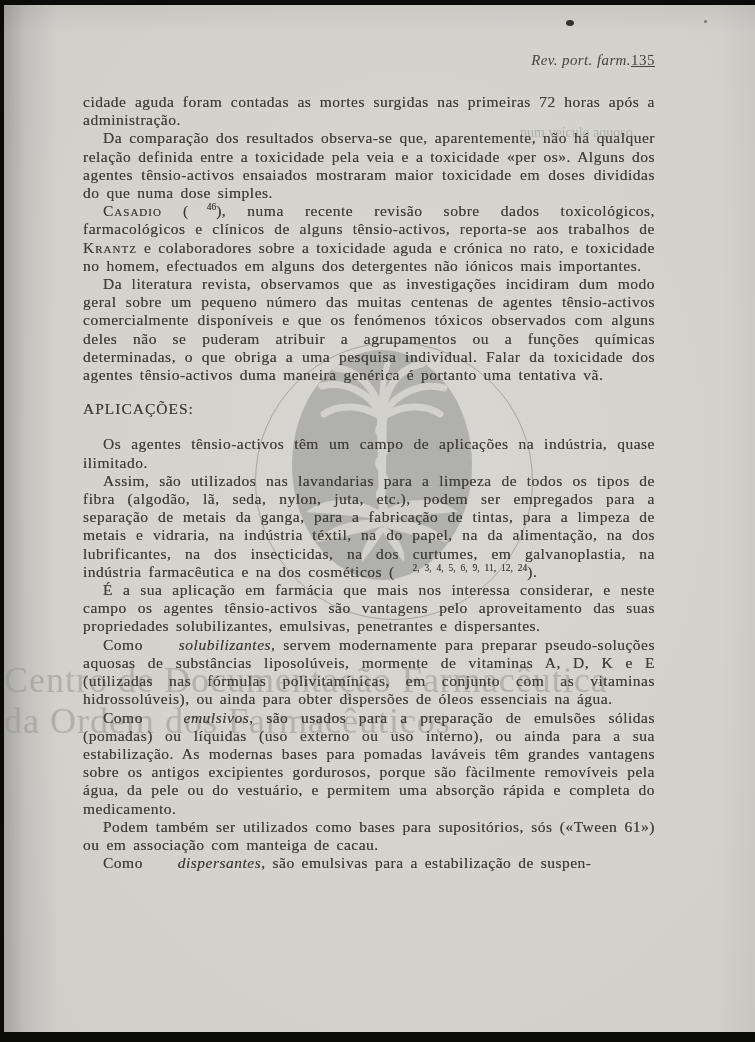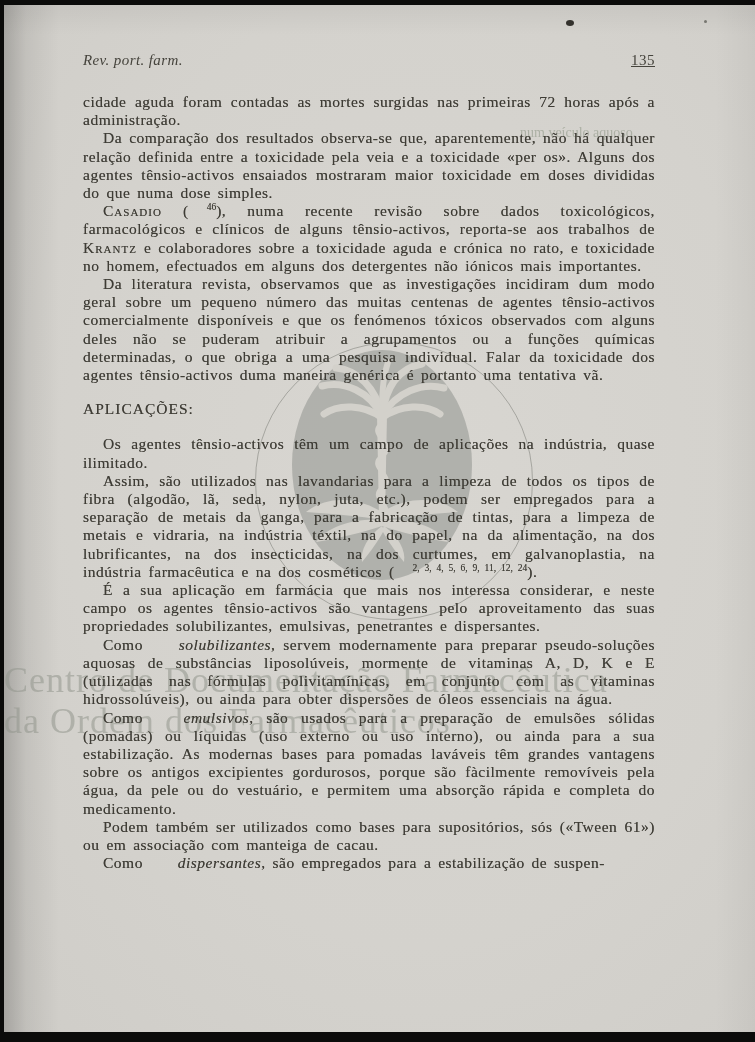--- a/index.html
+++ b/index.html
@@ -18,21 +18,21 @@
   .wm-text{position:absolute;left:0;top:655px;width:728px;text-align:left;z-index:1;
            color:rgba(146,149,140,0.55);font-size:36px;line-height:41px;letter-spacing:1px;
            font-family:"Liberation Serif","DejaVu Serif",serif;}
   .ghost{position:absolute;left:516px;top:120px;z-index:1;color:rgba(132,142,124,0.50);
          font-size:14px;filter:blur(0.4px);}
   .speck{position:absolute;border-radius:50%;z-index:3;}
   .speck-a{left:562px;top:15px;width:8px;height:6px;background:#33312c;filter:blur(0.4px);}
   .speck-b{left:700px;top:15px;width:3px;height:3px;background:rgba(62,62,55,0.6);}
   
   .content{position:absolute;left:79px;top:47px;width:572px;z-index:2;color:#3e3c35;}
-  .pagehead{display:flex;justify-content:space-between;align-items:baseline;
+  .pagehead{display:flex;justify-content:flex-end;align-items:baseline;
             font-size:15px;margin-bottom:24px;color:#45433c;}
   .journal{font-style:italic;letter-spacing:0.4px;}
   .pageno{letter-spacing:0.5px;text-decoration:underline;}
   .bodytext{font-size:15.5px;line-height:18.2px;letter-spacing:0.5px;word-spacing:2.5px;
             text-shadow:0 0 0.5px rgba(62,60,53,0.65);}
   .para{margin:0;text-indent:20px;text-align:justify;}
   .para.noindent{text-indent:0;}
   .section-heading{margin:16px 0 17px 0;font-size:15.5px;font-weight:normal;
             letter-spacing:1px;text-indent:0;}
   .seg-n{}
@@ -91,18 +91,18 @@
           <p class="para"><span class="seg-n">Da comparação dos resultados observa-se que, aparentemente, não há qualquer relação definida entre a toxicidade pela veia e a toxicidade «per os». Alguns dos agentes tênsio-activos ensaiados mostraram maior toxicidade em doses divididas do que numa dose simples.</span></p>
           <p class="para"><span class="seg-sc">Casadio</span><span class="seg-n"> (</span><span class="seg-sup">46</span><span class="seg-n">), numa recente revisão sobre dados toxicológicos, farmacológicos e clínicos de alguns tênsio-activos, reporta-se aos trabalhos de </span><span class="seg-sc">Krantz</span><span class="seg-n"> e colaboradores sobre a toxicidade aguda e crónica no rato, e toxicidade no homem, efectuados em alguns dos detergentes não iónicos mais importantes.</span></p>
           <p class="para"><span class="seg-n">Da literatura revista, observamos que as investigações incidiram dum modo geral sobre um pequeno número das muitas centenas de agentes tênsio-activos comercialmente disponíveis e que os fenómenos tóxicos observados com alguns deles não se puderam atribuir a agrupamentos ou a funções químicas determinadas, o que obriga a uma pesquisa individual. Falar da toxicidade dos agentes tênsio-activos duma maneira genérica é portanto uma tentativa vã.</span></p>
           <div class="section-heading">APLICAÇÕES:</div>
           <p class="para"><span class="seg-n">Os agentes tênsio-activos têm um campo de aplicações na indústria, quase ilimitado.</span></p>
           <p class="para"><span class="seg-n">Assim, são utilizados nas lavandarias para a limpeza de todos os tipos de fibra (algodão, lã, seda, nylon, juta, etc.), podem ser empregados para a separação de metais da ganga, para a fabricação de tintas, para a limpeza de metais e vidraria, na indústria téxtil, na do papel, na da alimentação, na dos lubrificantes, na dos insecticidas, na dos curtumes, em galvanoplastia, na indústria farmacêutica e na dos cosméticos (</span><span class="seg-sup">2, 3, 4, 5, 6, 9, 11, 12, 24</span><span class="seg-n">).</span></p>
           <p class="para"><span class="seg-n">É a sua aplicação em farmácia que mais nos interessa considerar, e neste campo os agentes tênsio-activos são vantagens pelo aproveitamento das suas propriedades solubilizantes, emulsivas, penetrantes e dispersantes.</span></p>
           <p class="para"><span class="seg-n">Como </span><span class="seg-it">solubilizantes</span><span class="seg-n">, servem modernamente para preparar pseudo-soluções aquosas de substâncias liposolúveis, mormente de vitaminas A, D, K e E (utilizadas nas fórmulas polivitamínicas, em conjunto com as vitaminas hidrossolúveis), ou ainda para obter dispersões de óleos essenciais na água.</span></p>
           <p class="para"><span class="seg-n">Como </span><span class="seg-it">emulsivos</span><span class="seg-n">, são usados para a preparação de emulsões sólidas (pomadas) ou líquidas (uso externo ou uso interno), ou ainda para a sua estabilização. As modernas bases para pomadas laváveis têm grandes vantagens sobre os antigos excipientes gordurosos, porque são fàcilmente removíveis pela água, da pele ou do vestuário, e permitem uma absorção rápida e completa do medicamento.</span></p>
           <p class="para"><span class="seg-n">Podem também ser utilizados como bases para supositórios, sós («Tween 61») ou em associação com manteiga de cacau.</span></p>
-          <p class="para"><span class="seg-n">Como </span><span class="seg-it">dispersantes</span><span class="seg-n">, são empregados para a estabilização de suspen-</span></p>
+          <p class="para"><span class="seg-n">Como </span><span class="seg-it">dispersantes</span><span class="seg-n">, são emulsivas para a estabilização de suspen-</span></p>
         </div>
     </div>
 
   </div>
 </div>
 
 </body></html>

